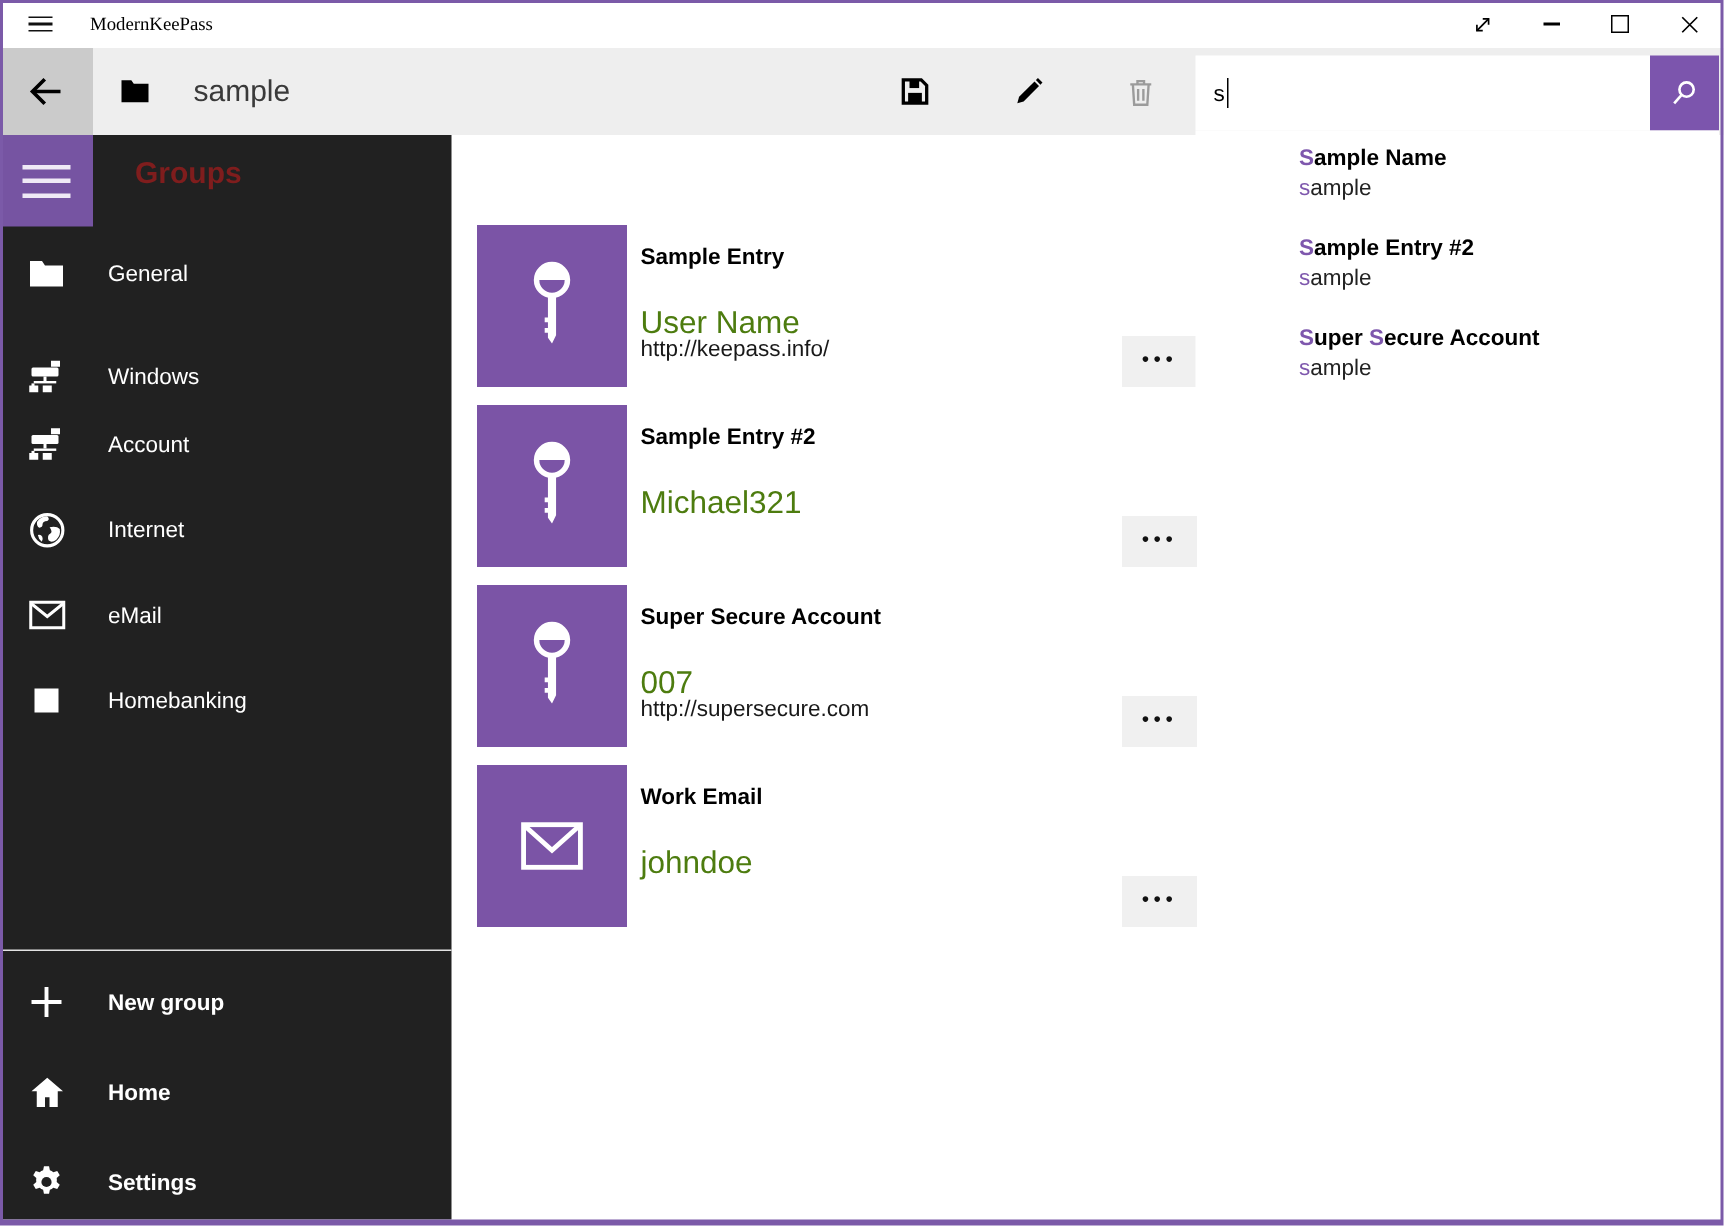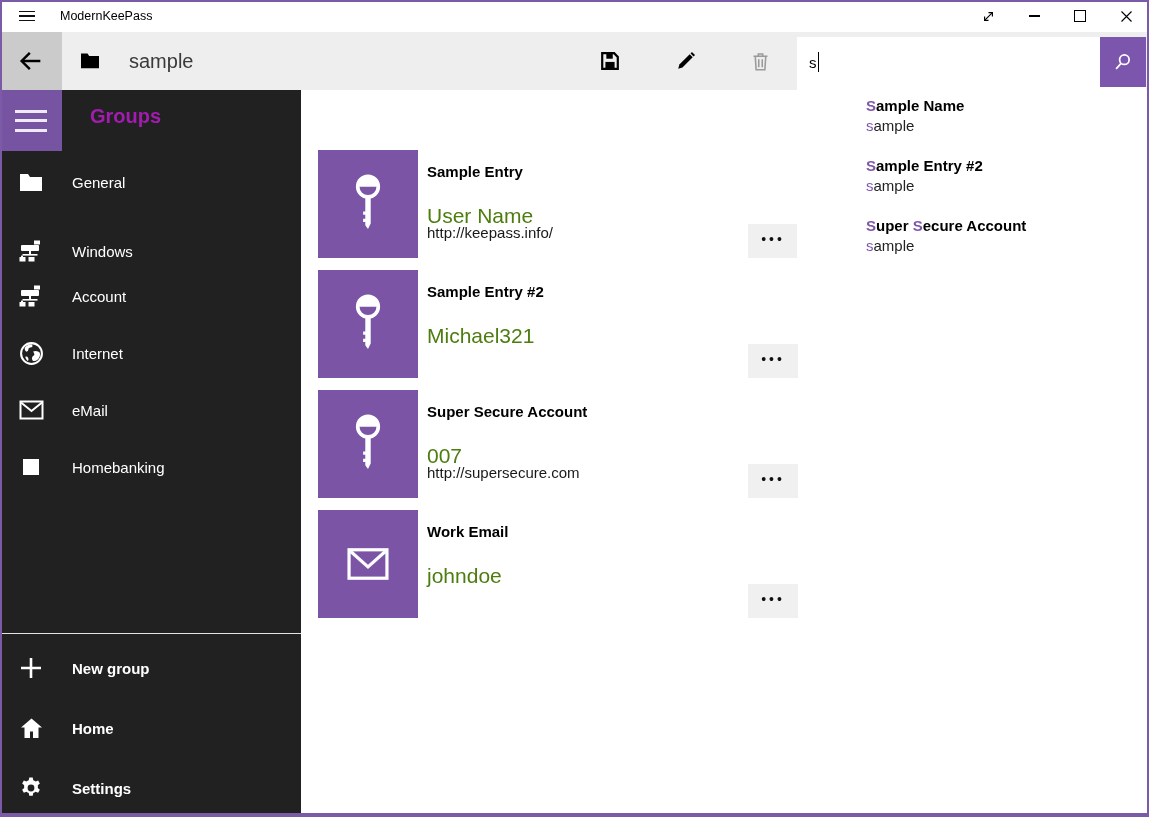--- a/index.html
+++ b/index.html
@@ -14,21 +14,21 @@
 
   
   .frame{
     position:absolute;inset:0;z-index:60;pointer-events:none;
     border-left:2px solid #7b5aa8;border-right:2px solid #7b5aa8;
     border-top:2px solid #7b5aa8;border-bottom:4px solid #7b5aa8;
     box-sizing:border-box;
   }
 
   
-  .titlebar{left:0;top:0;width:1149px;height:20px;background:#ffffff;}
+  .titlebar{left:0;top:0;width:1149px;height:20px;background:#ffffff;font-family:Liberation Serif, serif;}
   .tb-burger{left:8px;top:0;width:38px;height:32px;display:flex;flex-direction:column;justify-content:center;align-items:center;gap:3px;cursor:pointer;}
   .tb-burger span{width:16px;height:1.6px;background:#111;}
   .tb-title{left:60px;top:0;height:32px;line-height:32px;font-size:12.5px;color:#000;}
   .tb-btn{top:0;width:46px;height:32px;display:flex;align-items:center;justify-content:center;}
   .mini-line{width:11px;height:1.5px;background:#000;}
   .maxi-box{width:10px;height:10px;border:1.2px solid #000;}
 
   
   .appbar{left:0;top:32px;width:1149px;height:58px;background:#eeeeee;}
   .back-btn{left:0;top:32px;width:62px;height:58px;background:#cbcbcb;display:flex;align-items:center;justify-content:center;}
@@ -38,21 +38,21 @@
   .save-btn{left:586px;} .edit-btn{left:662px;} .delete-btn{left:736px;}
 
   .searchbox{left:797px;top:37px;width:303px;height:50px;background:#ffffff;display:flex;align-items:center;padding-left:12px;box-sizing:border-box;font-size:15px;color:#000;}
   .caret{display:inline-block;width:1.4px;height:20px;background:#000;margin-left:1px;}
   .search-btn{left:1100px;top:37px;width:46px;height:50px;background:#7c55ad;display:flex;align-items:center;justify-content:center;border:none;}
 
   
   .sidebar{left:0;top:90px;width:301px;height:723px;background:#212121;}
   .nav-burger{left:0;top:90px;width:62px;height:61px;background:#7654a2;display:flex;flex-direction:column;justify-content:center;align-items:center;gap:6.5px;cursor:pointer;}
   .nav-burger span{width:32px;height:3px;background:#efe9f6;}
-  .groups-header{left:90px;top:105px;font-size:20px;font-weight:bold;color:#a21caf;}
+  .groups-header{left:90px;top:105px;font-size:20px;font-weight:bold;color:#7f1d1d;}
   .nav-item{left:0;width:242px;height:56px;display:flex;align-items:center;cursor:pointer;}
   .nav-item .nico{position:absolute;left:18px;width:26px;height:26px;display:flex;align-items:center;justify-content:center;}
   .nav-item .nlabel{position:absolute;left:72px;font-size:15px;color:#fff;}
   .nav-item.action .nlabel{font-weight:bold;}
   .side-divider{left:0;top:633px;width:301px;height:1px;background:#e3e3e3;}
 
   
   .entry{left:318px;width:480px;height:108px;cursor:pointer;}
   .tile{position:absolute;left:0;top:0;width:100px;height:108px;background:#7b54a6;display:flex;align-items:center;justify-content:center;}
   .etitle{position:absolute;left:109px;top:13px;font-size:15px;font-weight:bold;color:#000;}

